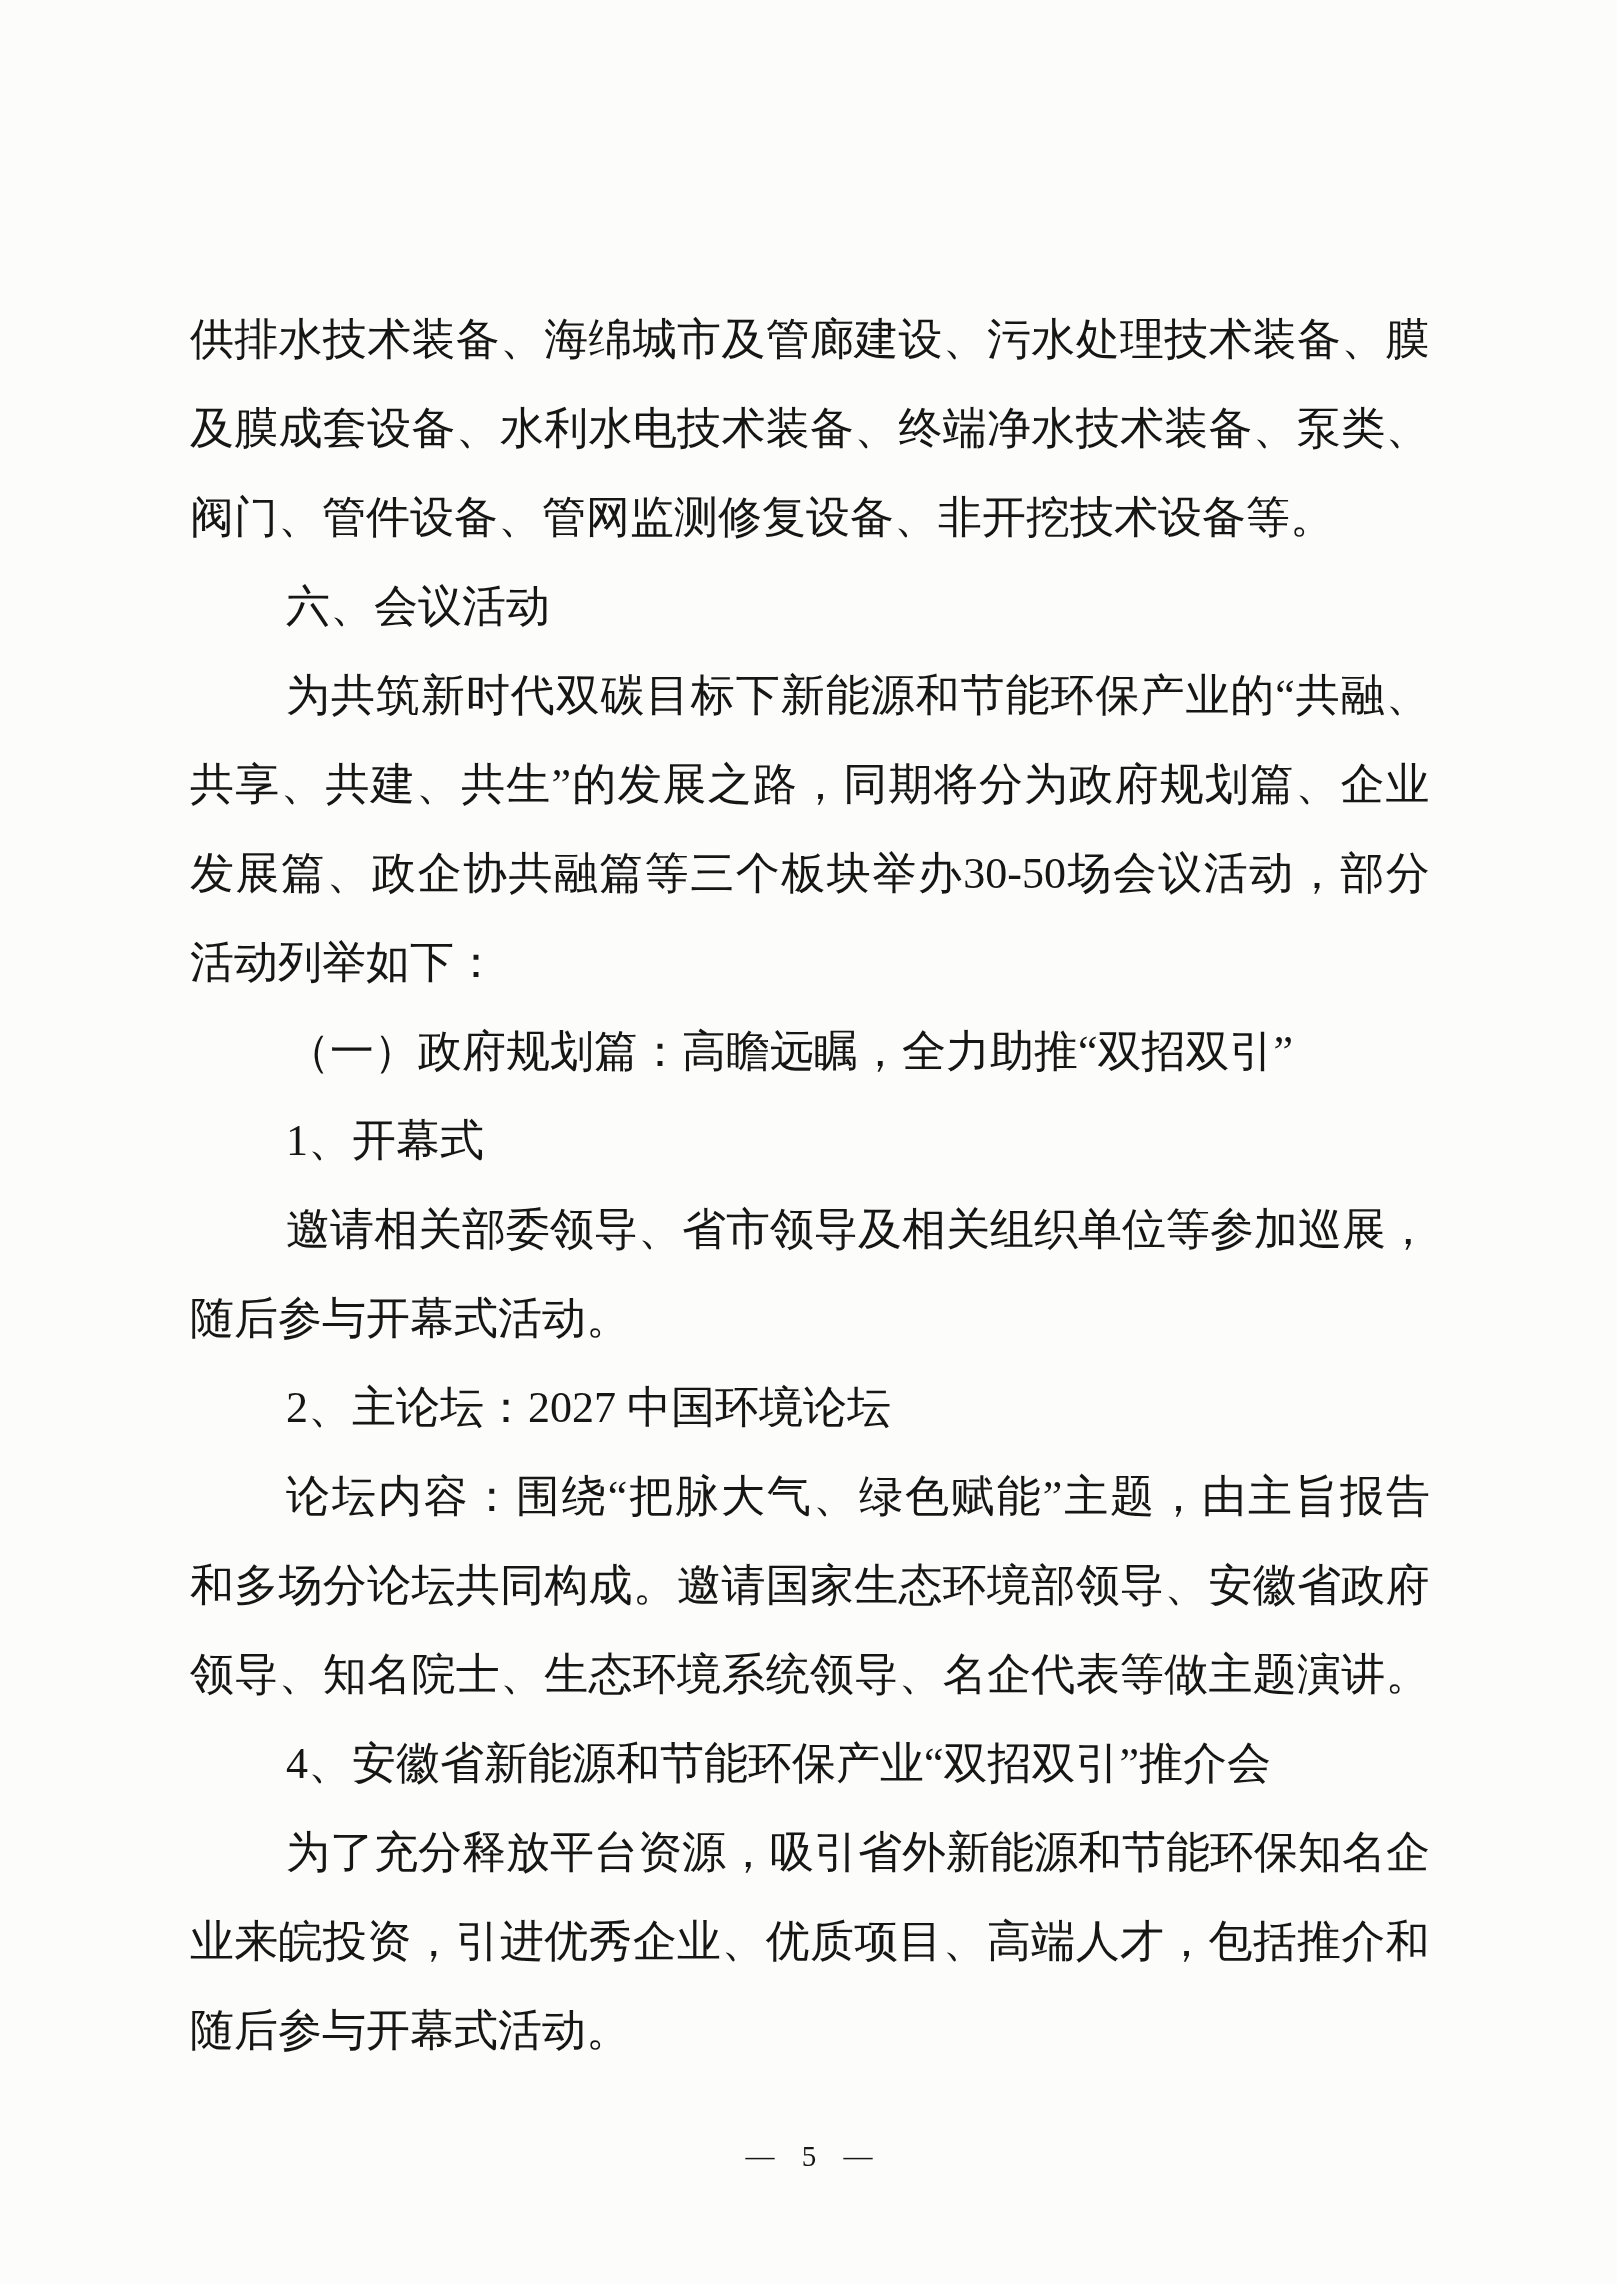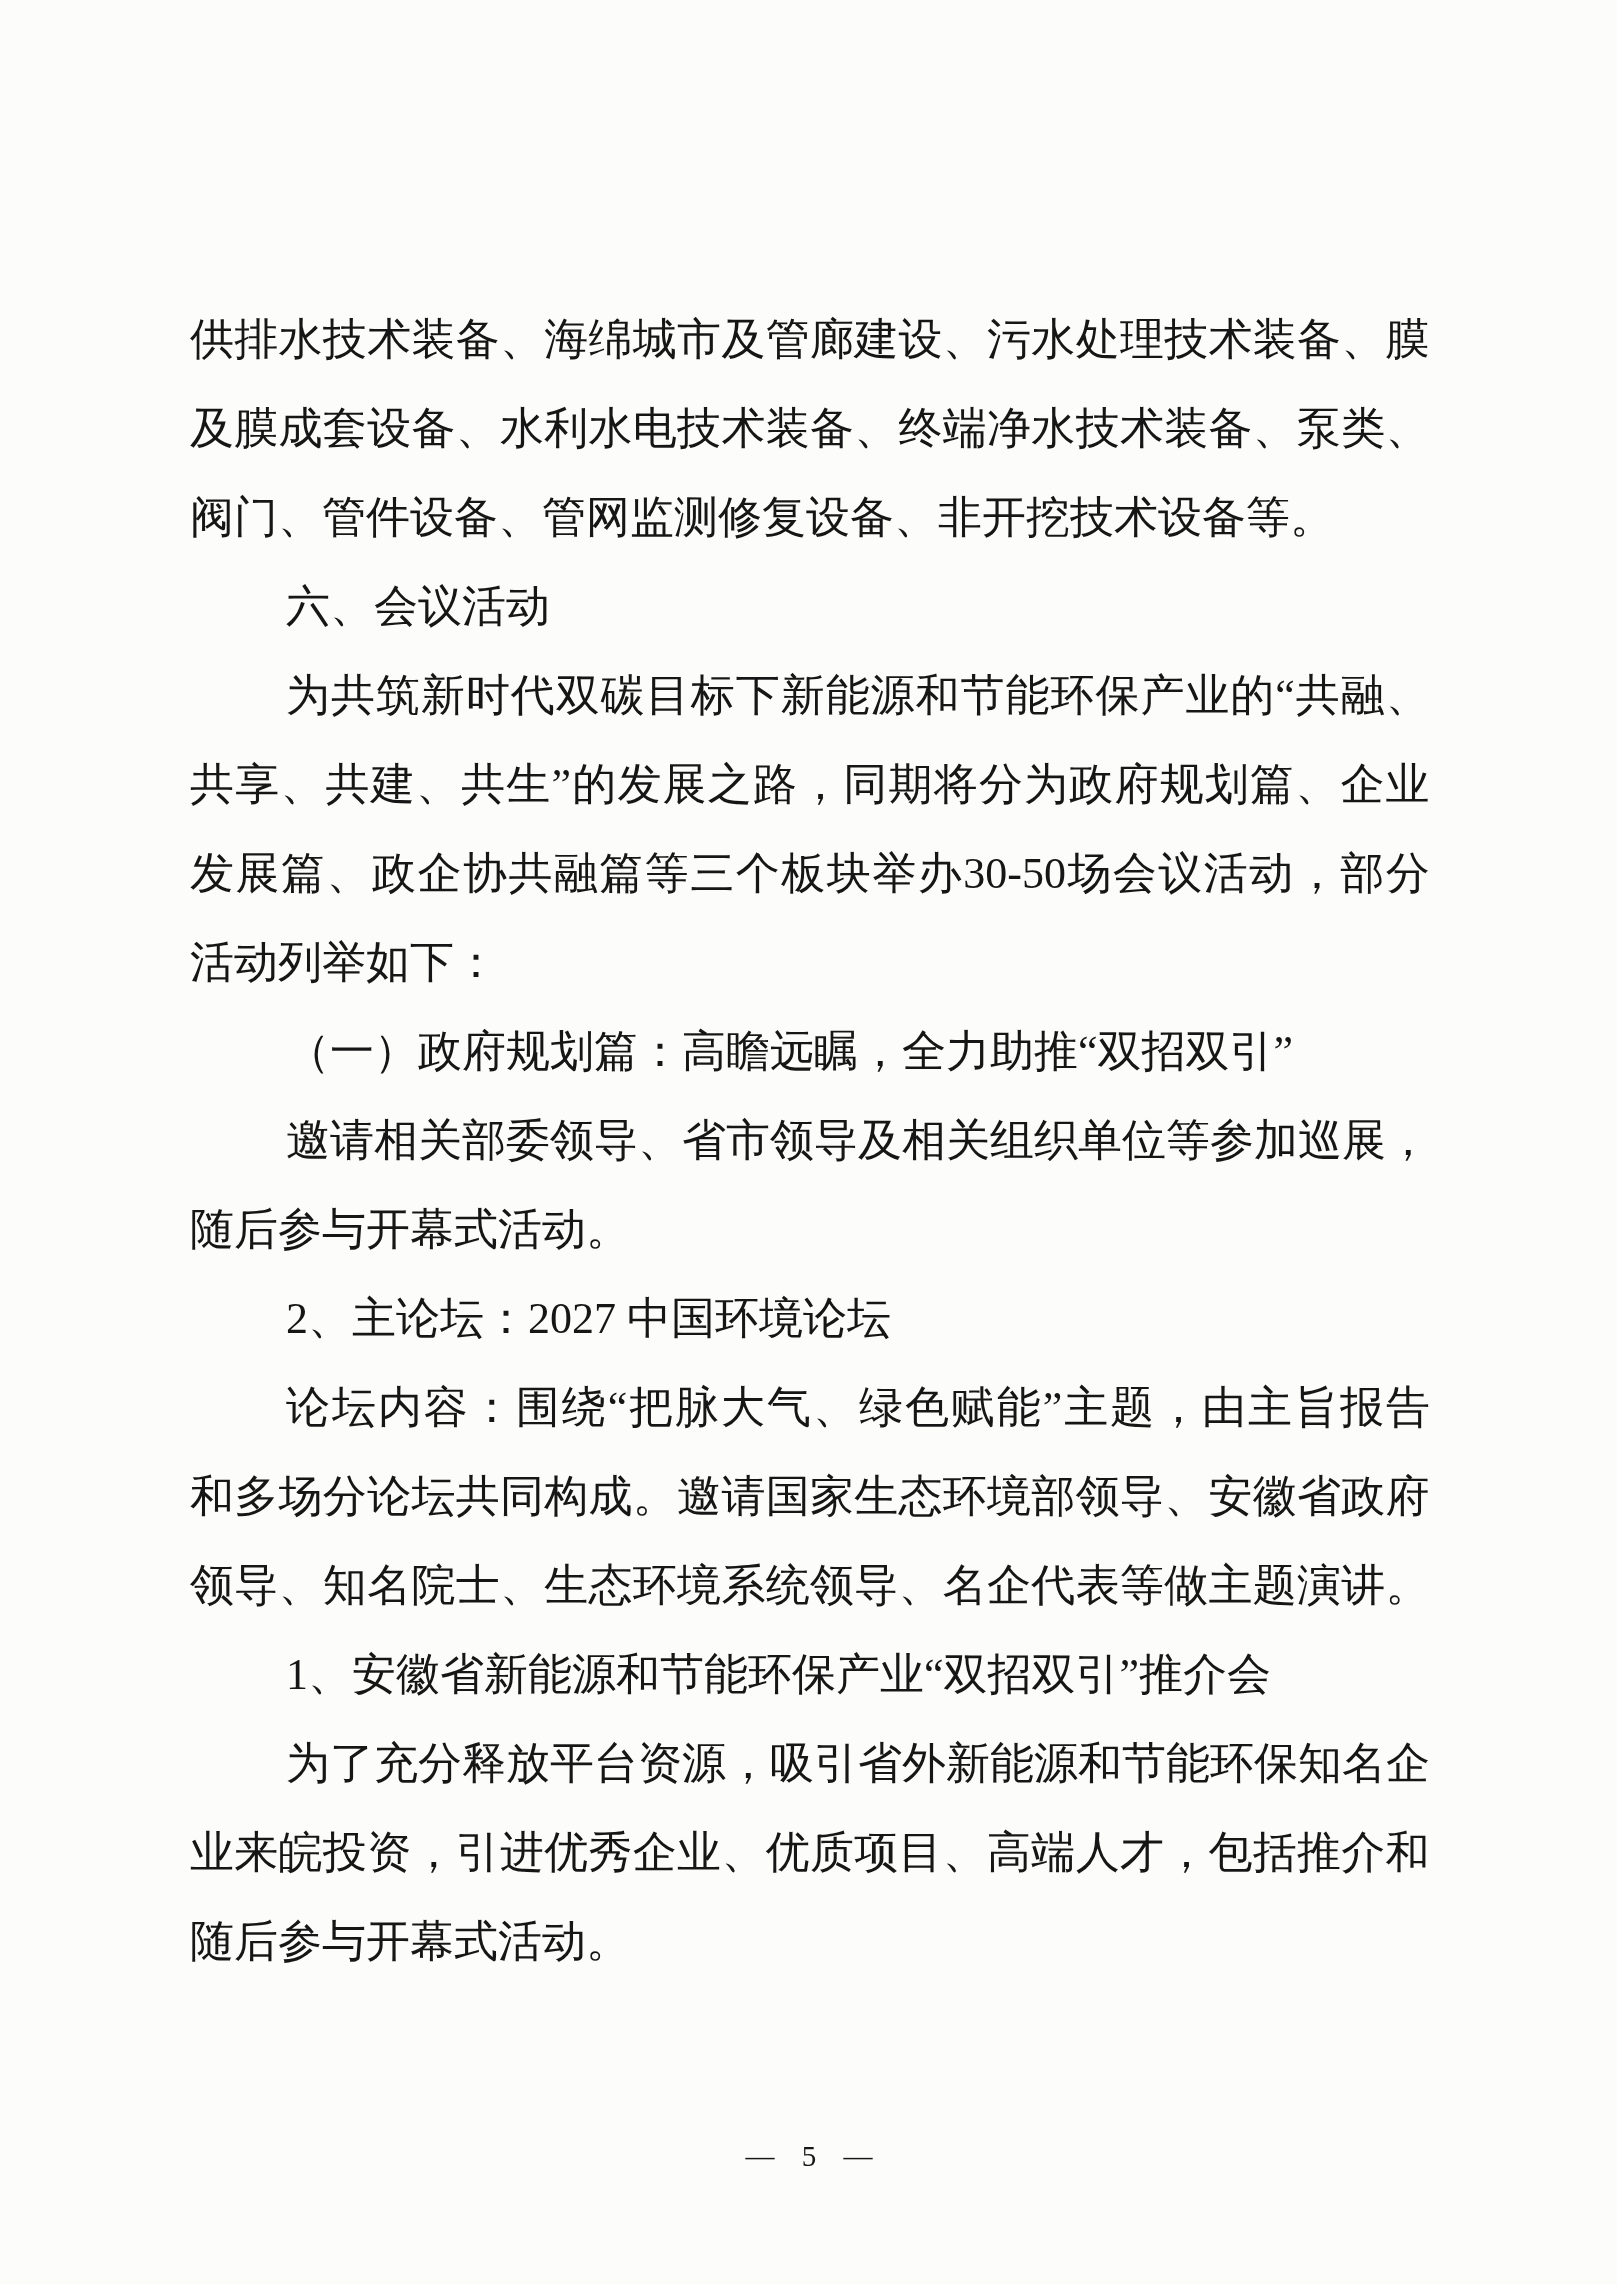--- a/index.html
+++ b/index.html
@@ -207,20 +207,21 @@
         <span>会</span>
         <span>议</span>
         <span>活</span>
         <span>动</span>
         <span>，</span>
         <span>部</span>
         <span>分</span>
       </div>
       <div class="text-line">活动列举如下：</div>
       <div class="text-line indent bold">（一）政府规划篇：高瞻远瞩，全力助推“双招双引”</div>
+      <div class="text-line indent bold">1、开幕式</div>
       <div class="text-line justify indent">
         <span>邀</span>
         <span>请</span>
         <span>相</span>
         <span>关</span>
         <span>部</span>
         <span>委</span>
         <span>领</span>
         <span>导</span>
         <span>、</span>
@@ -325,21 +326,21 @@
         <span>代</span>
         <span>表</span>
         <span>等</span>
         <span>做</span>
         <span>主</span>
         <span>题</span>
         <span>演</span>
         <span>讲</span>
         <span>。</span>
       </div>
-      <div class="text-line indent bold">1、安徽省新能源和节能环保产业“双招双引”推介会</div>
+      <div class="text-line indent bold">4、安徽省新能源和节能环保产业“双招双引”推介会</div>
       <div class="text-line justify indent">
         <span>为</span>
         <span>了</span>
         <span>充</span>
         <span>分</span>
         <span>释</span>
         <span>放</span>
         <span>平</span>
         <span>台</span>
         <span>资</span>

